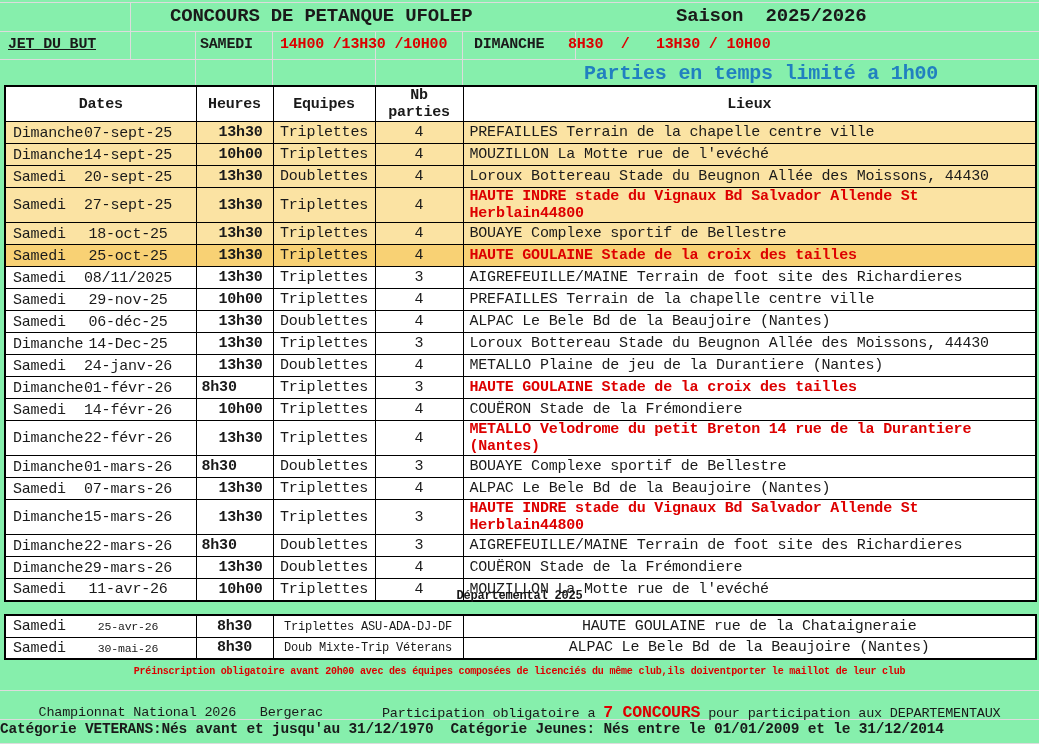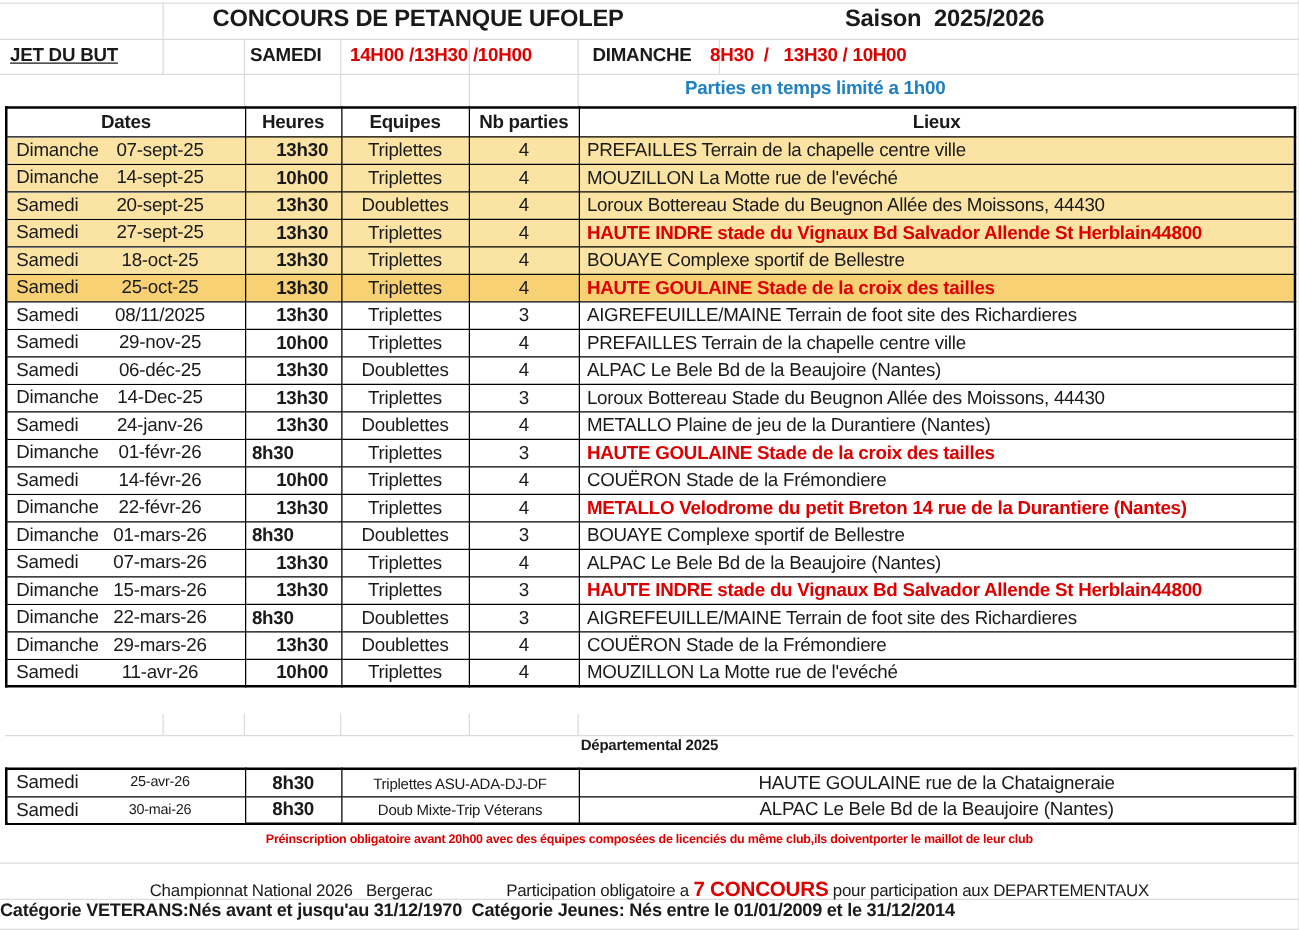--- a/index.html
+++ b/index.html
@@ -6,38 +6,38 @@
     --red:#dd0000;
     --blue:#2180c0;
     --hl-light:#fbe3a3;
     --hl-dark:#f8d174;
     --grid:#dcdcdc;
   }
   *{box-sizing:border-box}
   body{margin:0;background:#888}
   .page{
     position:relative;width:1039px;height:744px;margin:0 auto;
-    background:#ffffff;color:#1a1a1a;
-    font-family:Liberation Sans, sans-serif;
+    background:#86efac;color:#1a1a1a;
+    font-family:Liberation Mono, monospace;
     letter-spacing:-0.2px;overflow:hidden;
   }
   .abs{position:absolute}
   .pre{white-space:pre}
   .glh{position:absolute;height:1px;background:var(--grid)}
   .glv{position:absolute;width:1px;background:var(--grid)}
 
   
   .title{left:170px;top:5px;font-size:19px;font-weight:bold}
   .season{left:676px;top:5px;font-size:19px;font-weight:bold}
   .jet{left:8px;top:36px;font-size:15px;font-weight:bold;text-decoration:underline}
   .samedi-l{left:200px;top:36px;font-size:15px;font-weight:bold}
   .samedi-t{left:280px;top:36px;font-size:15px;font-weight:bold;color:var(--red)}
   .dimanche-l{left:474px;top:36px;font-size:15px;font-weight:bold}
   .dimanche-t{left:568px;top:36px;font-size:15px;font-weight:bold;color:var(--red)}
-  .limit-note{left:548px;top:62px;font-size:15px;font-weight:bold;color:var(--blue)}
+  .limit-note{left:584px;top:62px;font-size:20px;font-weight:bold;color:var(--blue)}
 
   
   table{border-collapse:collapse;table-layout:fixed}
   .sched{position:absolute;left:4px;top:85px;width:1031px;border:2px solid #000}
   .sched th{border:1px solid #000;height:23px;font-size:15px;font-weight:bold;text-align:center;padding:0;background:#fff}
   .sched td{border:1px solid #000;height:22px;font-size:15px;padding:0;vertical-align:middle;background:#fff}
   tr.hl-light td{background:var(--hl-light)}
   tr.hl-dark td{background:var(--hl-dark)}
   td.dates-cell{position:relative}
   td.dates-cell .day{position:absolute;left:7px;top:50%;transform:translateY(-50%)}

